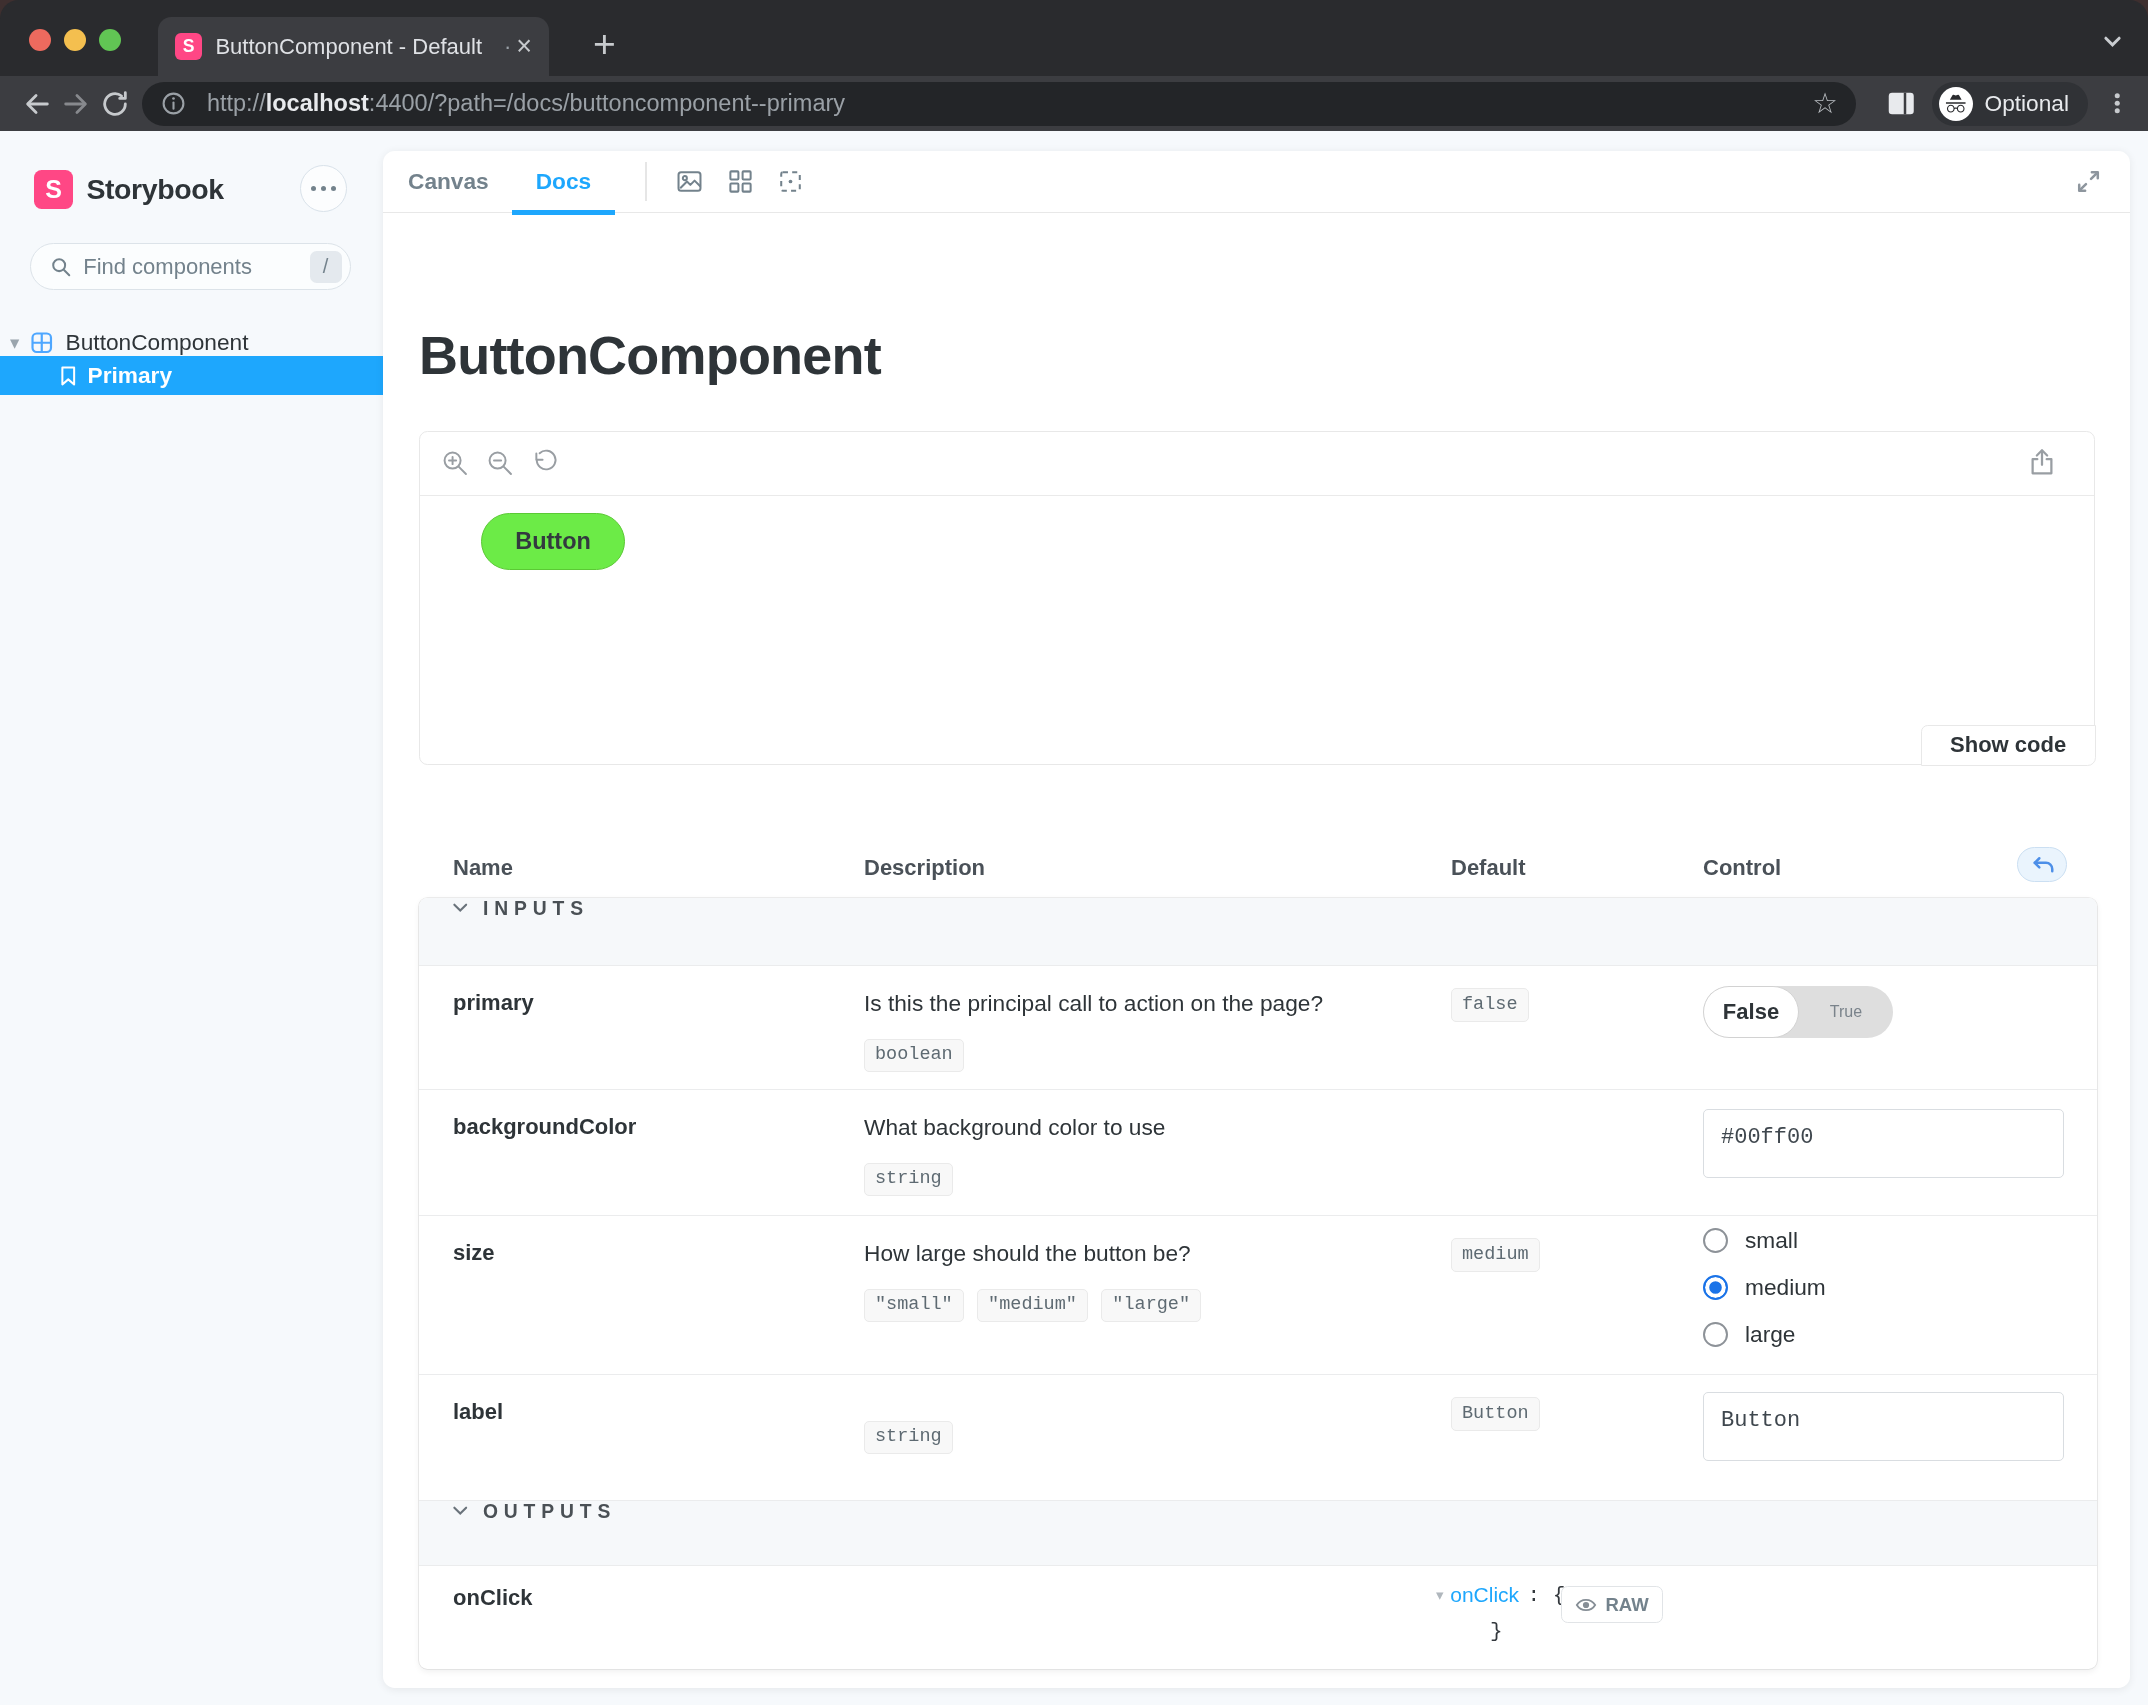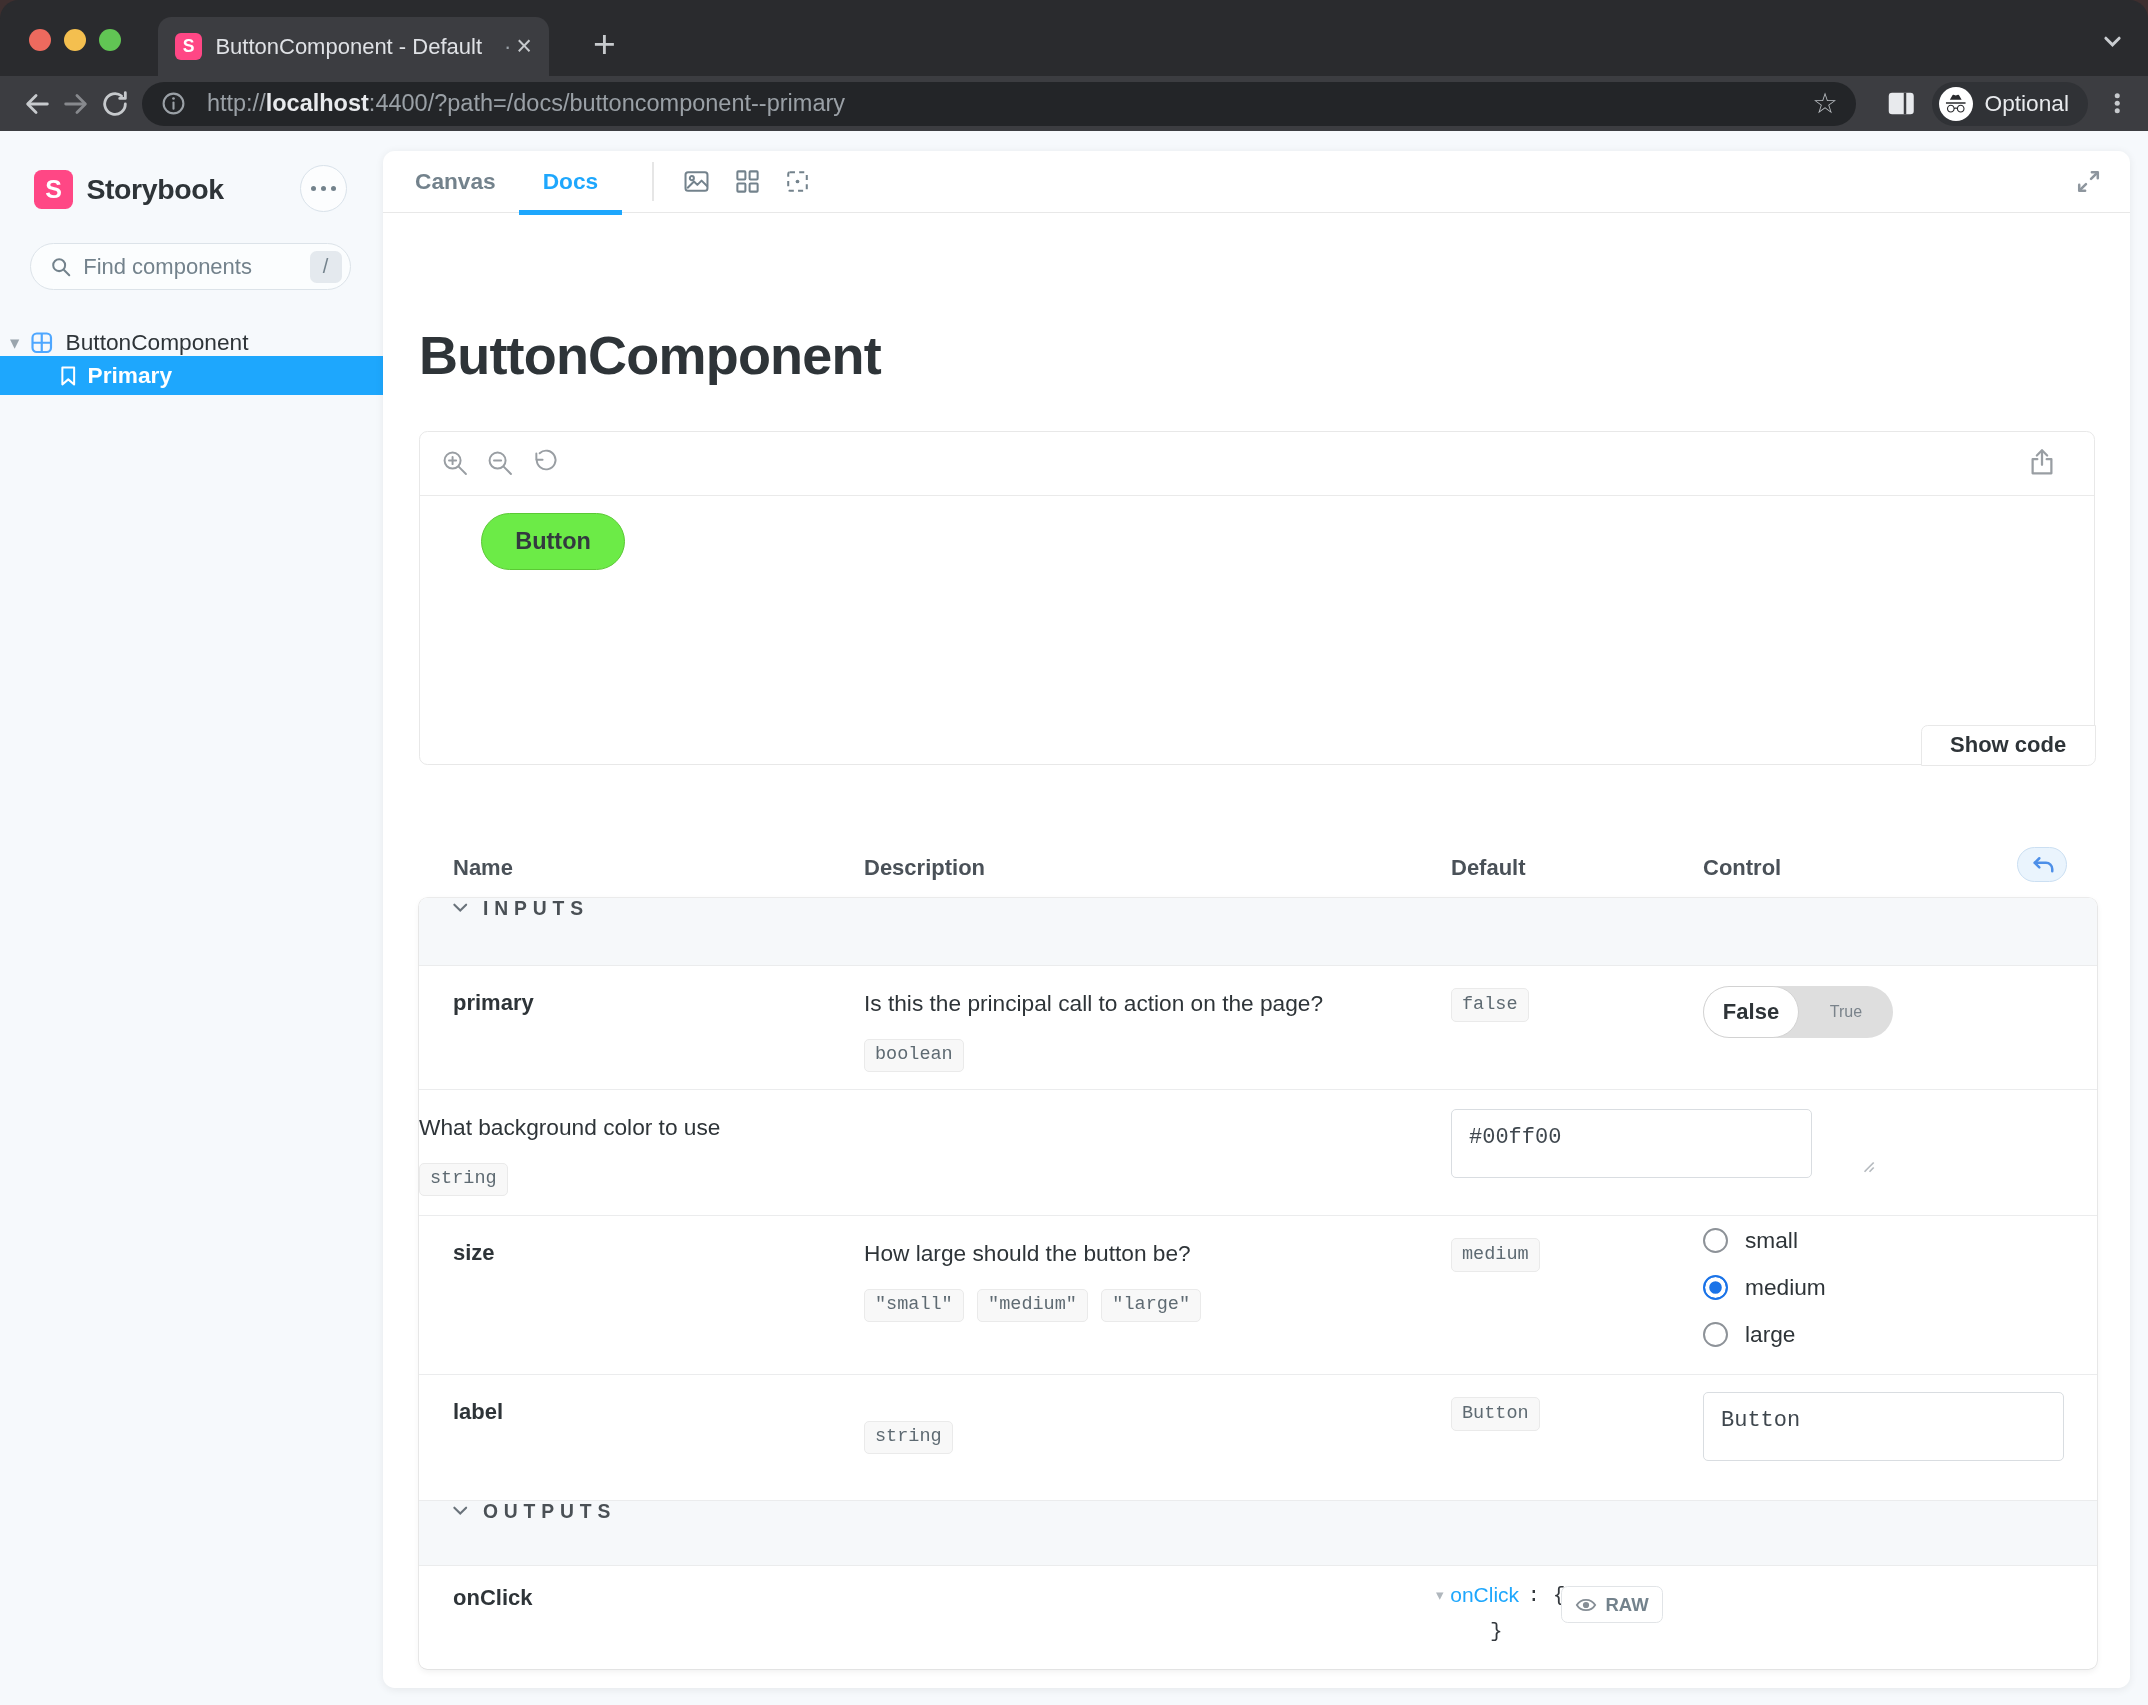--- a/index.html
+++ b/index.html
@@ -68,21 +68,21 @@
   .story-row { position:absolute; left:0; top:225px; width:383px; height:39px; background:#1EA7FD;
                display:flex; align-items:center; }
   .story-ic { margin-left:59px; display:flex; }
   .story-label { margin-left:10px; font-size:22.7px; font-weight:700; color:#fff; }
 
   
   .panel { position:absolute; left:383px; top:20px; width:1747px; height:1537px; background:#fff;
            border-radius:11.7px; box-shadow:0 1.7px 8.4px rgba(0,0,0,0.07); }
 
   .tabsbar { position:absolute; left:0; top:0; width:100%; height:62px; border-bottom:1.7px solid #E8E8E8;
-             display:flex; align-items:center; padding-left:32px; border-radius:11.7px 11.7px 0 0; }
+             display:flex; align-items:center; padding-left:25px; border-radius:11.7px 11.7px 0 0; }
   .ptab { font-size:22.7px; font-weight:700; color:#73828C; margin-right:47px; }
   .ptab.active { color:#1EA7FD; position:relative; margin-right:0; }
   .ptab.active .underline { position:absolute; left:-23.5px; right:-23.5px; bottom:-20px; height:5px; background:#1EA7FD; }
   .vdiv { width:1.7px; height:39px; background:#E6E6E6; margin:0 28.5px 0 54px; }
   .tool-ic { width:28.5px; height:28.5px; color:#73828C; margin-right:22px; display:flex; align-items:center; justify-content:center; }
   .fs-ic { position:absolute; right:28.5px; top:17px; color:#8E969E; }
 
   .doc-title { position:absolute; left:36px; top:173px; font-size:54px; font-weight:900; color:#2E3438;
                letter-spacing:-0.8px; }
 
@@ -379,20 +379,21 @@
           </div>
           <div class="c-control">
             <div class="toggle">
               <div class="on">False</div>
               <div class="off">True</div>
             </div>
           </div>
         </div>
 
         <div class="arow row-bg">
+          <div class="c-name">backgroundColor</div>
           <div class="c-desc">
             <div>What background color to use</div>
             <div class="chips">
                 <span class="chip">string</span>
               </div>
           </div>
           <div class="c-default"></div>
           <div class="c-control" style="padding-top:18.5px;">
             <div class="ta-wrap">
               <textarea class="ta" style="">#00ff00</textarea>

